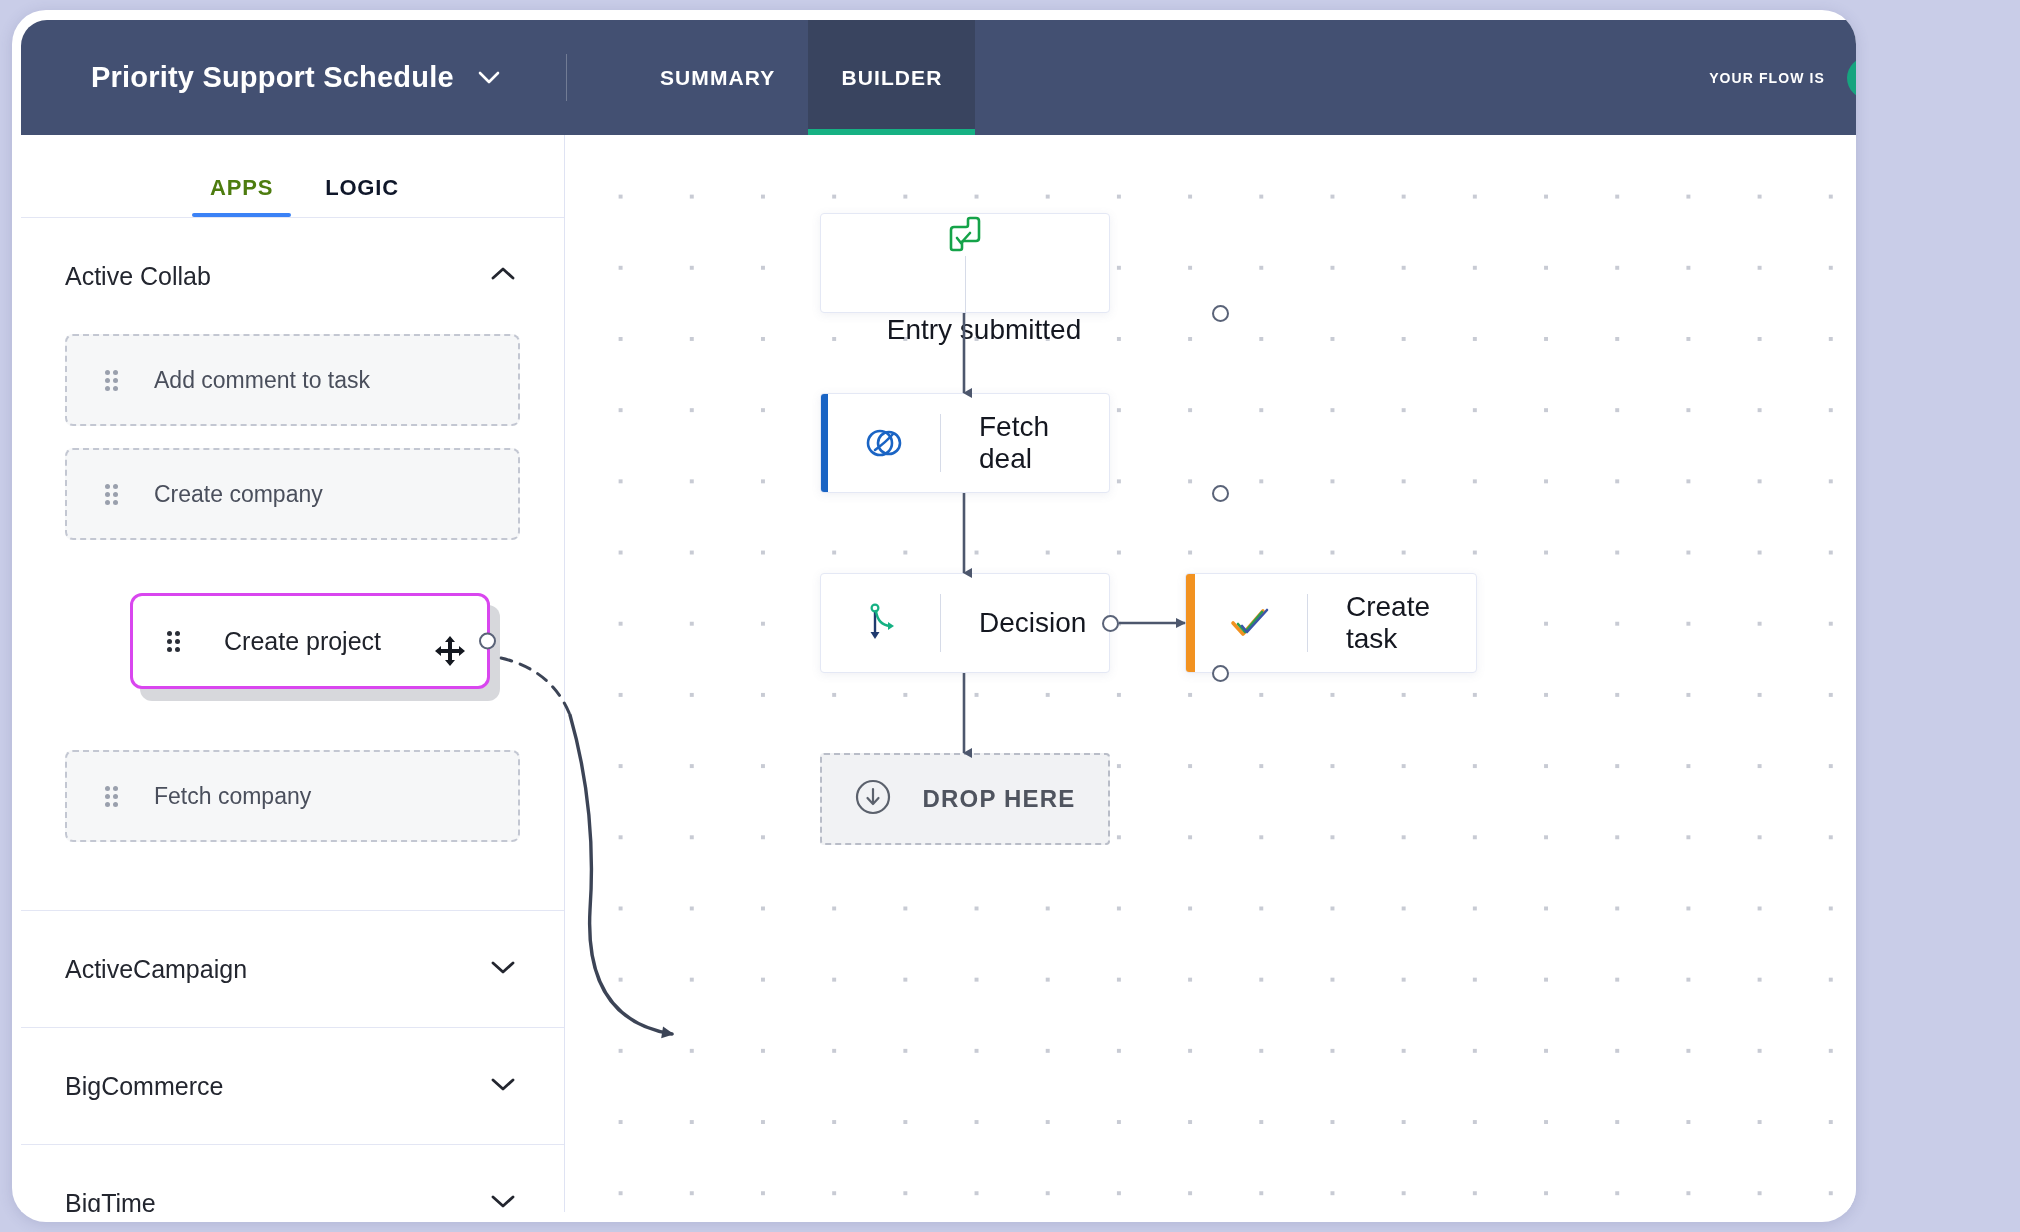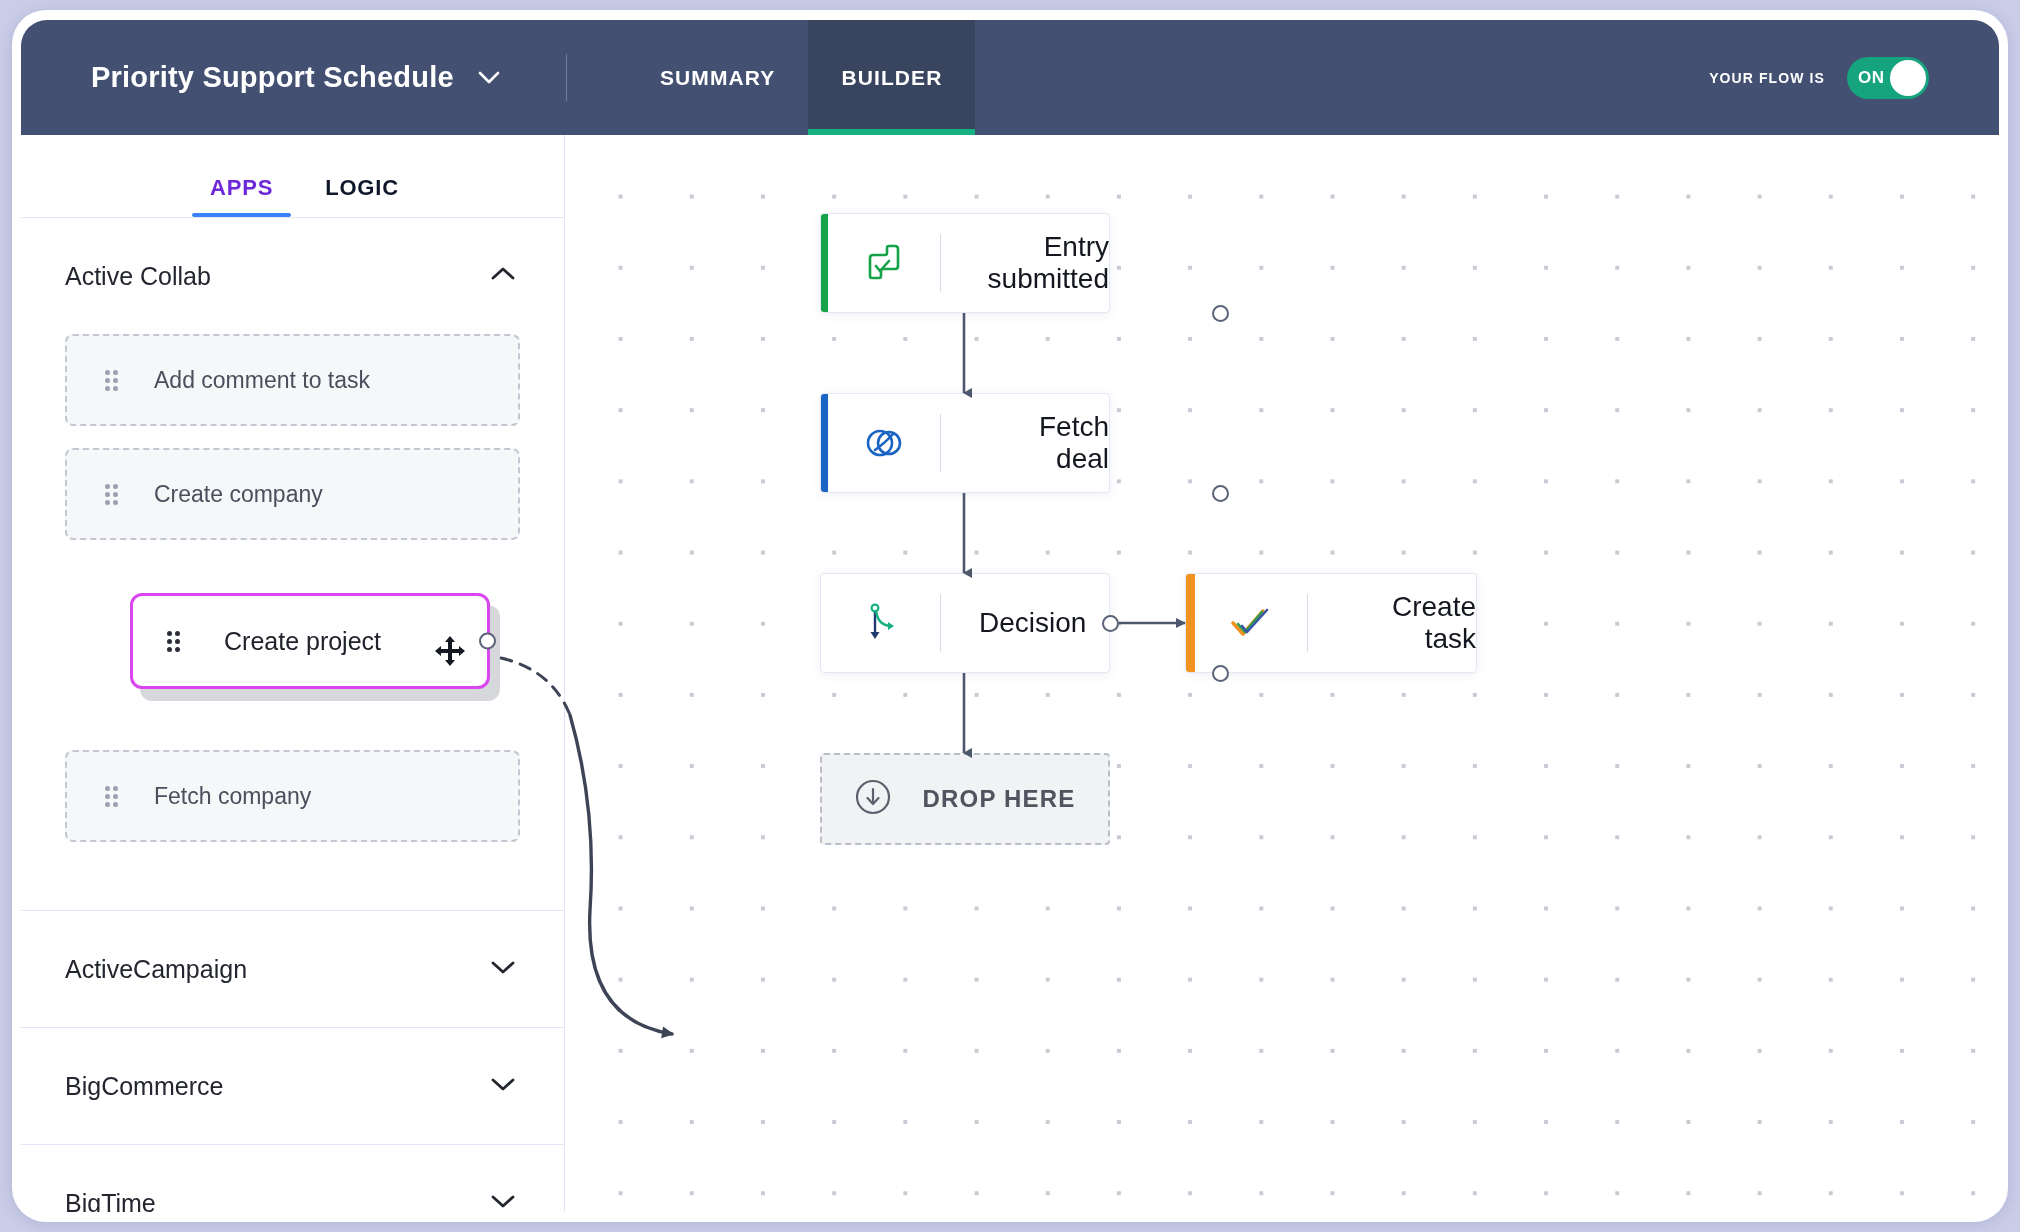--- a/index.html
+++ b/index.html
@@ -14,27 +14,26 @@
   body {
     background: #c9cde8;
     position: relative;
   }
 
   
   #app-frame {
     position: absolute;
     left: 12px;
     top: 10px;
-    width: 1996px;
+    width: 1844px;
     height: 1212px;
     background: #ffffff;
     border-radius: 34px;
     box-shadow: 0 2px 14px rgba(70,80,130,0.18);
     overflow: hidden;
-    text-align: right;
   }
 
   
   #header {
     position: absolute;
     left: 9px;
     top: 10px;
     width: 1978px;
     height: 115px;
     background: #435072;
@@ -168,21 +167,21 @@
   }
   .stab {
     font-size: 22px;
     font-weight: bold;
     letter-spacing: 0.8px;
     padding: 0 26px 16px 26px;
     cursor: pointer;
     color: #0f172a;
     position: relative;
   }
-  .stab.active { color: #6d28d9; }
+  .stab.active { color: #4d7c0f; }
   .stab.active::after {
     content: "";
     position: absolute;
     left: 8px; right: 8px; bottom: 0;
     height: 4px;
     background: #3b82f6;
     border-radius: 2px;
   }
 
   .app-group {
@@ -490,21 +489,21 @@
 
         <line x1="399" y1="178" x2="399" y2="258" stroke="#4d576d" stroke-width="2.6" marker-end="url(#arrowDown)"></line>
 
         <line x1="399" y1="358" x2="399" y2="438" stroke="#4d576d" stroke-width="2.6" marker-end="url(#arrowDown)"></line>
 
         <line x1="399" y1="538" x2="399" y2="618" stroke="#4d576d" stroke-width="2.6" marker-end="url(#arrowDown)"></line>
 
         <line x1="554" y1="488" x2="620" y2="488" stroke="#4d576d" stroke-width="2.6" marker-end="url(#arrowRight)"></line>
       </svg>
 
-      <div class="node" style="left:255px; top:78px; width:290px; height:100px;">
+      <div class="node" style="left:255px; top:78px; width:290px; height:100px;flex-direction:column;">
         <span class="node-accent" style="background:#15a349"></span>
         <span class="node-icon">
           <svg width="42" height="42" viewBox="0 0 42 42" fill="none">
             <path d="M7 34 L7 16 Q7 13 10 13 L22 13 Q24 13 24 11 L24 6 Q24 4 26 4 L32 4 Q35 4 35 7 L35 24 Q35 27 32 27 L20 27 Q18 27 18 29 L18 34 Q18 36 16 36 L9 36 Q7 36 7 34 Z" stroke="#15a349" stroke-width="2.6" stroke-linejoin="round"></path>
             <path d="M13 24 L17 29 L26 19" stroke="#15a349" stroke-width="2.6" stroke-linecap="round" stroke-linejoin="round"></path>
           </svg>
         </span>
         <span class="node-sep"></span>
         <span class="node-label">Entry submitted</span>
         <span class="port" style="left:391px; top:91px"></span>

